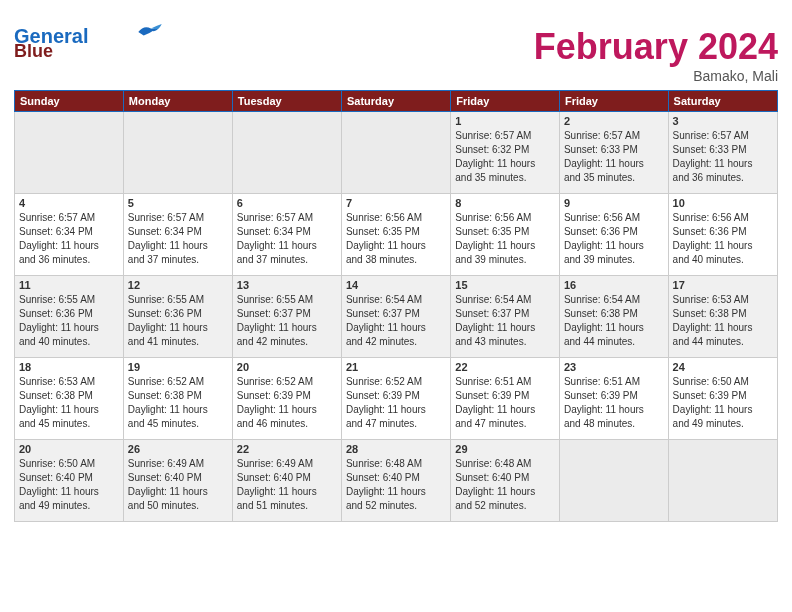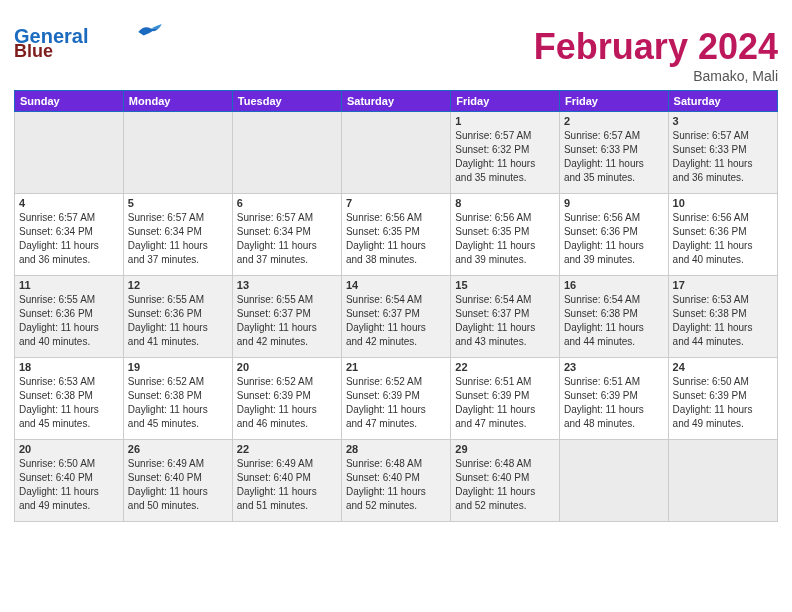--- a/index.html
+++ b/index.html
@@ -50,21 +50,21 @@
     .location {
       font-size: 14px;
       color: #555;
     }
     .calendar {
       width: 100%;
       border-collapse: collapse;
       font-size: 9.5px;
     }
     .calendar th {
-      background: #6d28d9;
+      background: #7f1d1d;
       color: #fff;
       padding: 4px 5px;
       text-align: left;
       font-size: 11px;
       font-weight: bold;
       border: 1px solid #1a6abf;
     }
     .calendar td {
       border: 1px solid #ccc;
       vertical-align: top;

